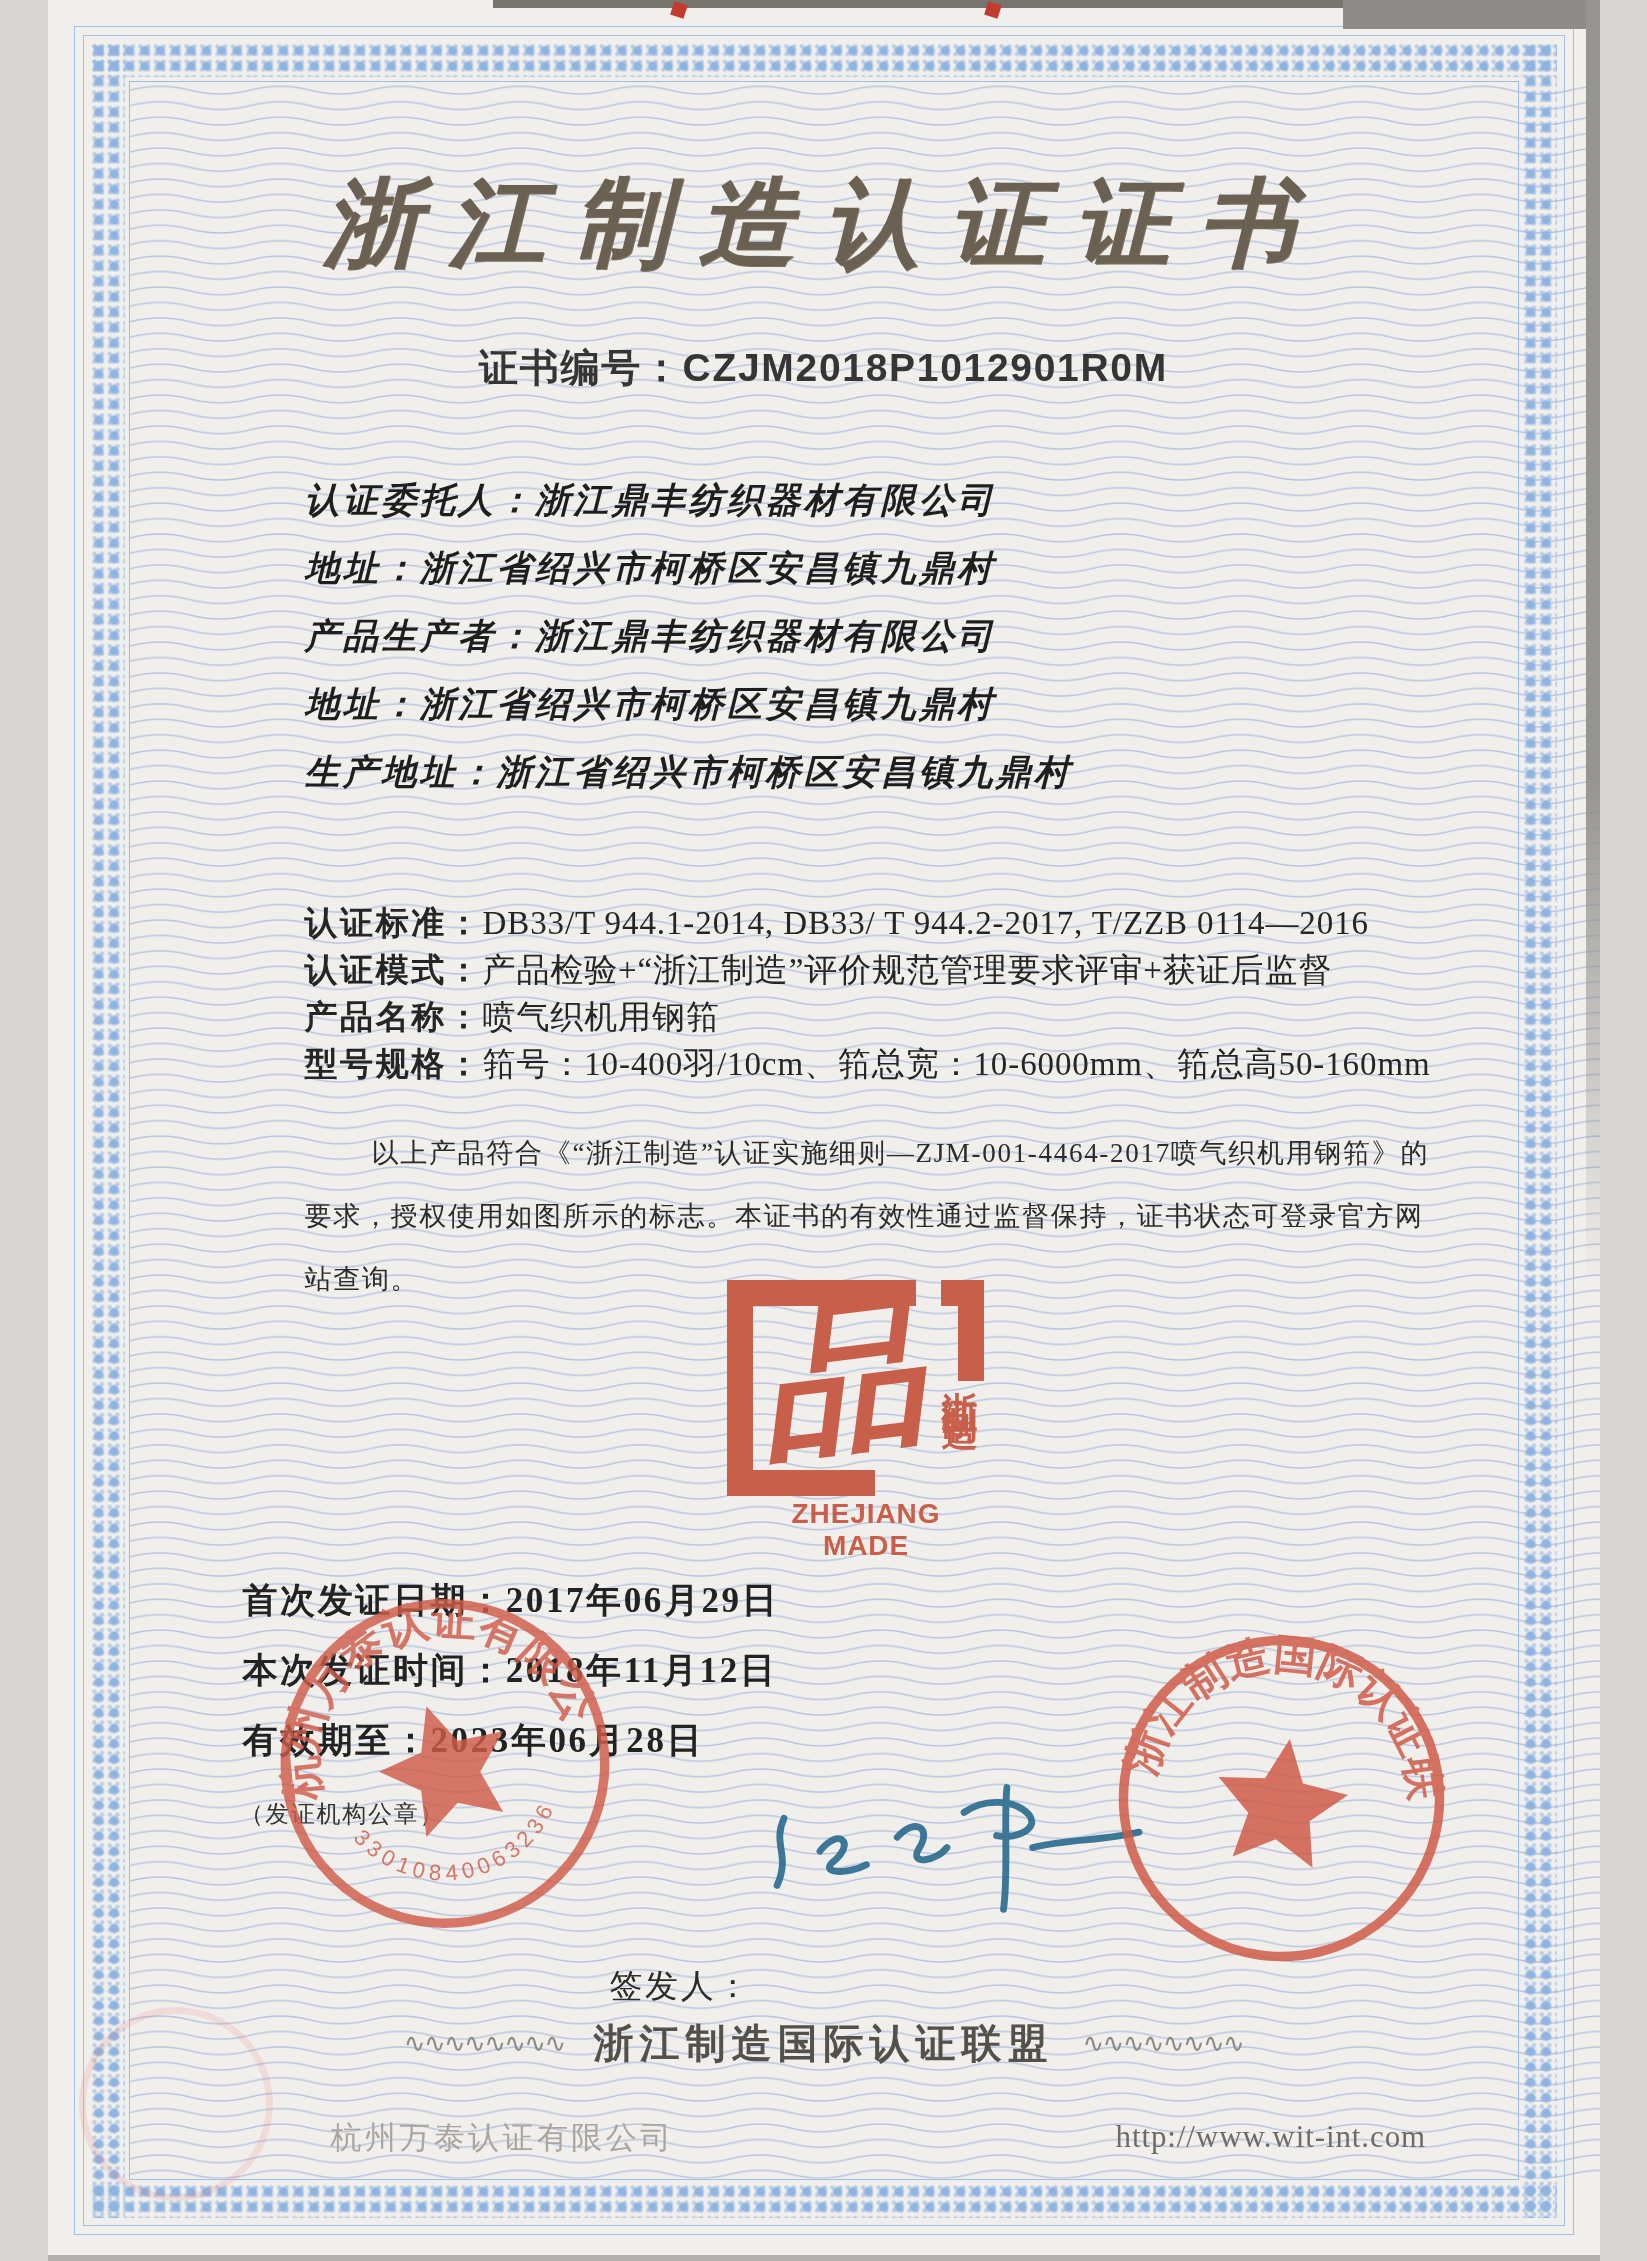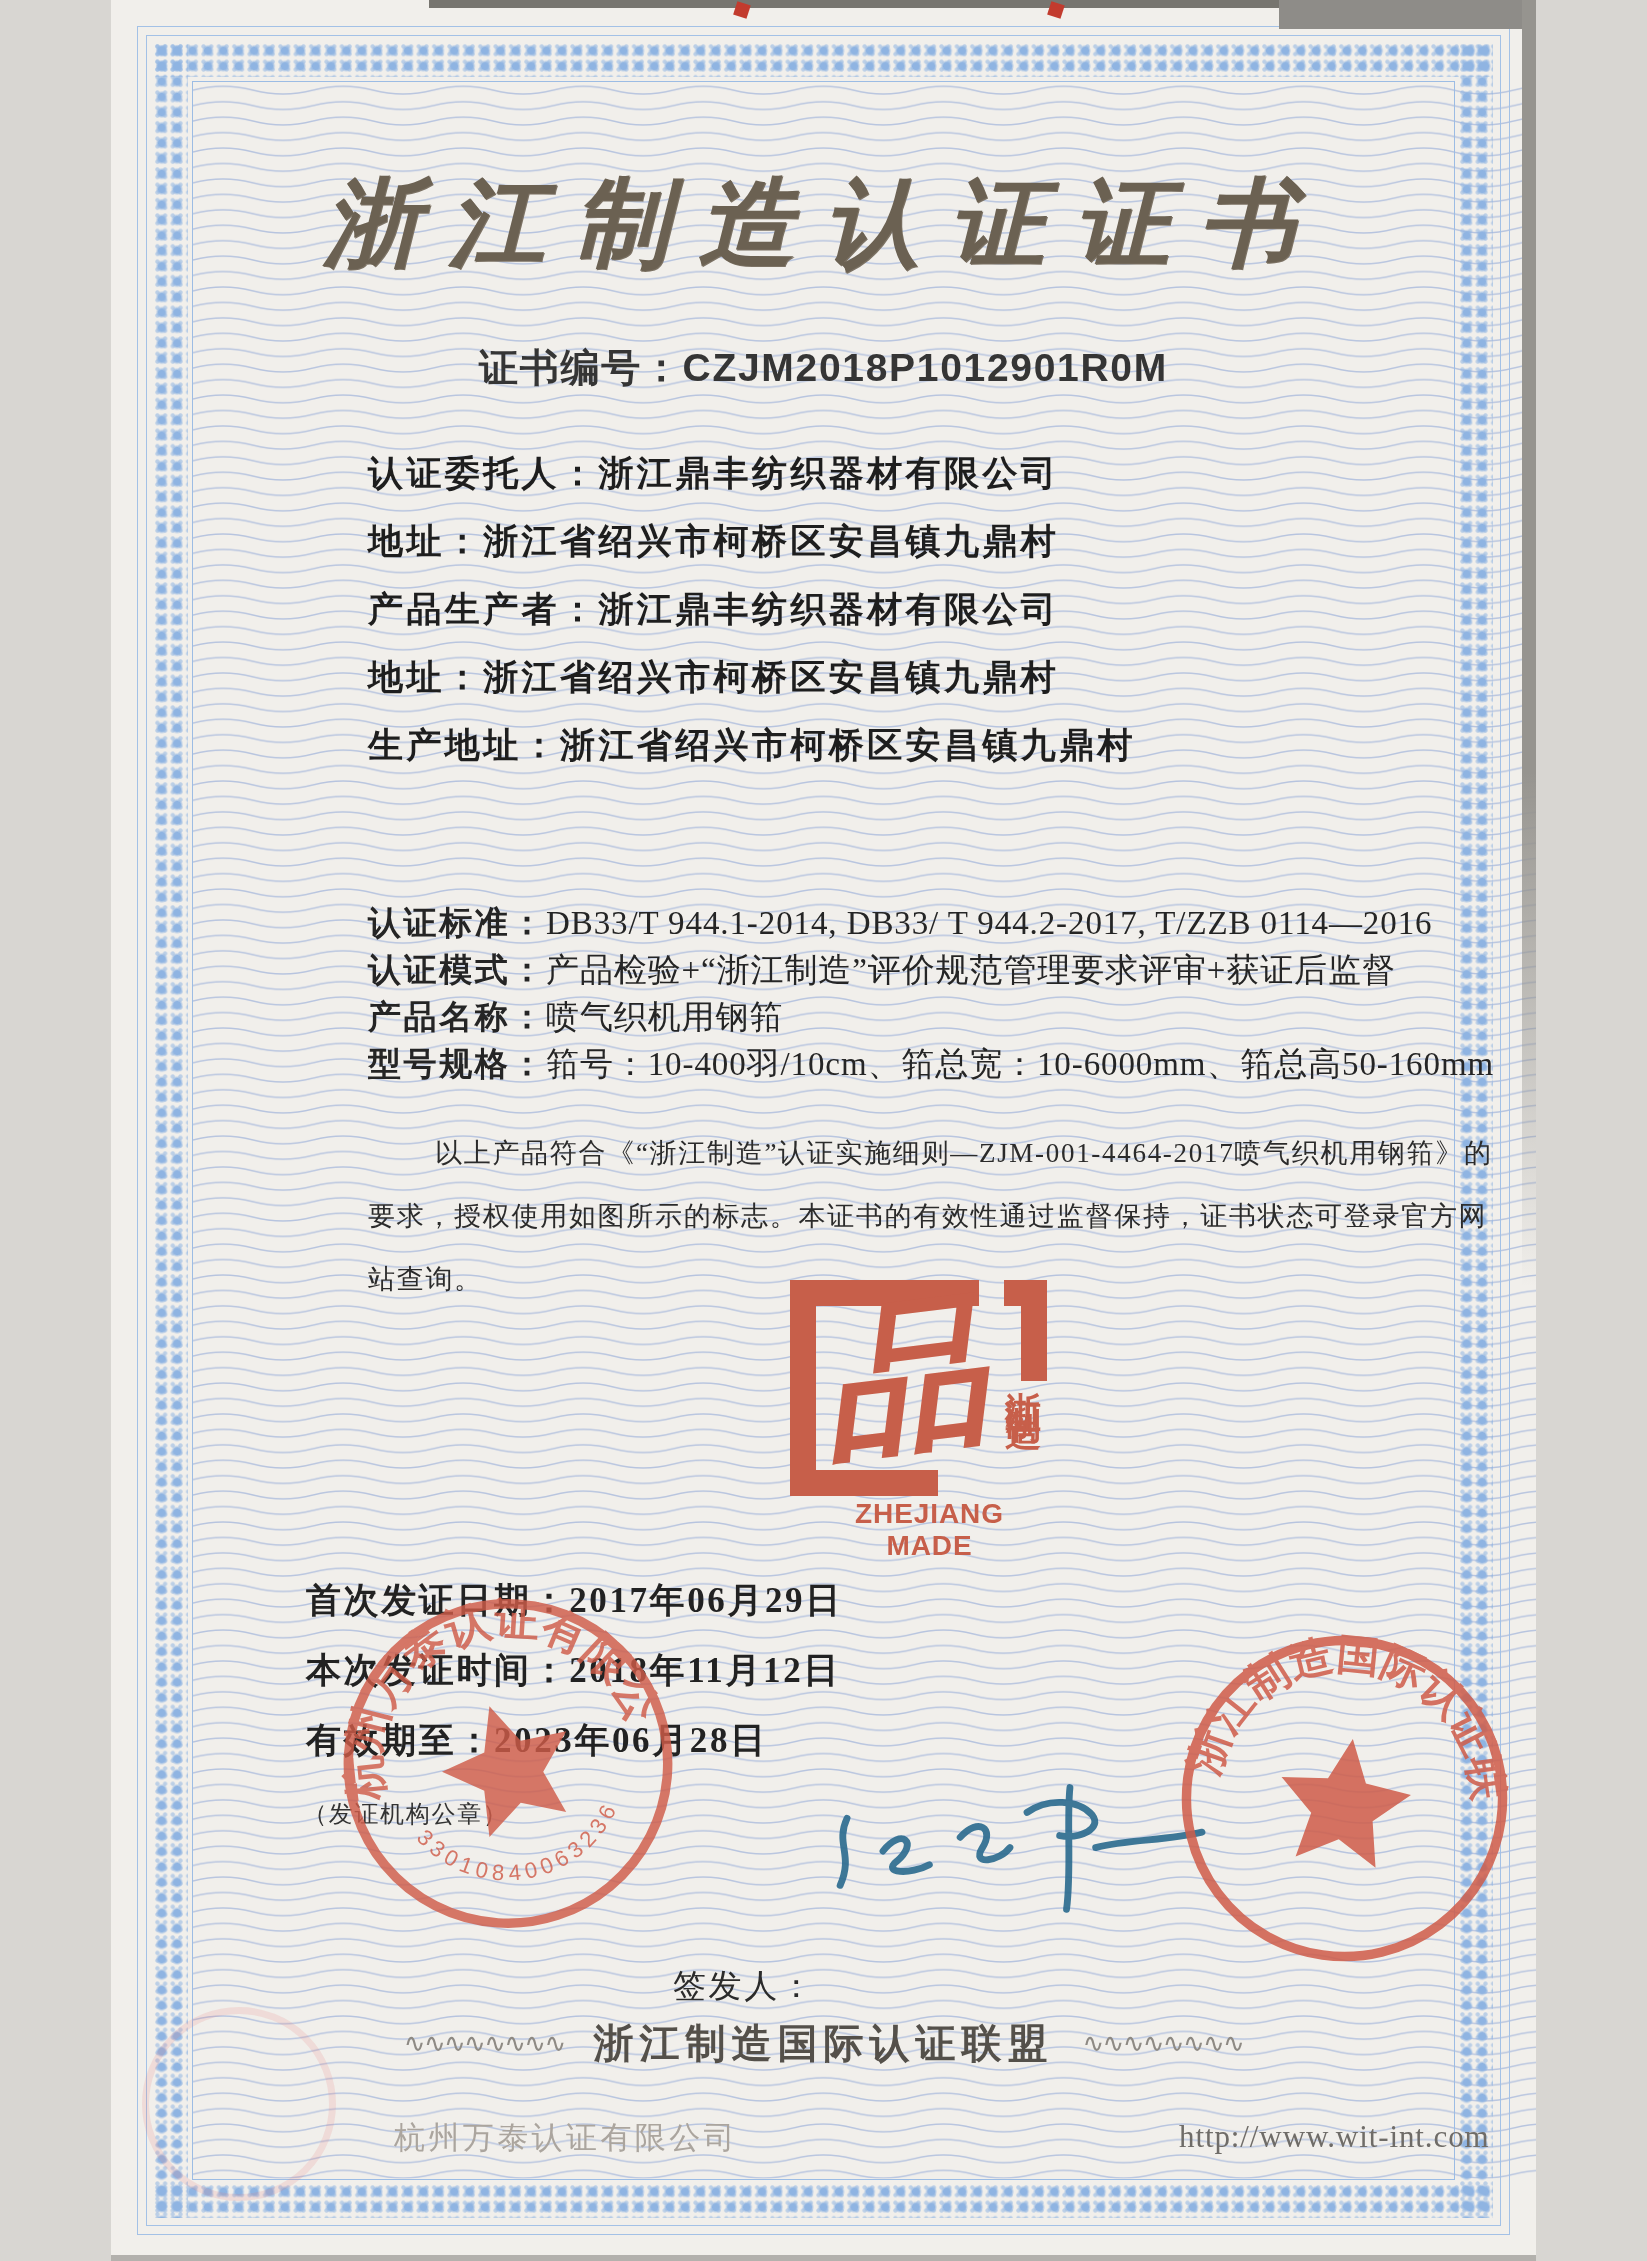--- a/index.html
+++ b/index.html
@@ -1,17 +1,17 @@
 <!DOCTYPE html>
 <html style="font-size:13.7px"><head>
 <meta charset="utf-8">
 <style>
   html,body{margin:0;padding:0;background:#d8d6d2;}
   .page{
-    position:relative;width:1425px;height:2261px;margin:0 auto;
+    position:relative;width:1552px;height:2261px;margin:0 auto;
     background:#f1efeb;overflow:hidden;
     font-family:"Liberation Serif", serif;color:#262626;
   }
   
   .scan-top{position:absolute;top:0;right:0;width:1107px;height:7.7px;background:#77756f;z-index:6;}
   .scan-corner{position:absolute;top:0;right:0;width:257px;height:29px;background:#8e8c88;z-index:6;}
   .scan-right{position:absolute;top:0;right:0;width:13.7px;height:1287px;
     background:linear-gradient(to bottom,#96948f 60%,rgba(150,148,143,0));z-index:6;}
   .scan-bottom{position:absolute;bottom:0;left:0;right:0;height:6px;background:#b3b1ad;z-index:6;}
   .reg-mark{position:absolute;top:2.6px;width:13.7px;height:13.7px;background:#c23b2e;transform:rotate(18deg);z-index:7;}
@@ -32,21 +32,21 @@
   .band-left{top:43px;bottom:43px;left:43px;width:34px;}
   .band-right{top:43px;bottom:43px;right:43px;width:34px;}
   .waves{position:absolute;left:82px;top:82px;width:1482px;height:2097px;z-index:0;}
   
   .title{position:absolute;top:160px;left:0;right:0;text-align:center;
     font-size:96px;font-weight:bold;font-style:italic;color:#6b6152;
     letter-spacing:29px;z-index:2;text-shadow:0.9px 0.9px 0 #7c7264;}
   .cert-no{position:absolute;top:341px;left:0;right:0;text-align:center;
     font-family:"Liberation Sans",sans-serif;font-size:39px;font-weight:700;color:#353535;
     letter-spacing:1.7px;z-index:2;}
-  .parties{position:absolute;top:450px;left:257px;z-index:2;}
+  .parties{position:absolute;top:477px;left:257px;z-index:2;font-style:italic;}
   .party-row{height:68px;font-size:35px;font-weight:700;color:#1e1e1e;letter-spacing:3.4px;}
   .details{position:absolute;top:901px;left:257px;z-index:2;}
   .detail-row{height:47px;font-size:33px;color:#252525;letter-spacing:0.9px;}
   .detail-row .lbl{font-weight:700;letter-spacing:2.6px;margin-top:47px;}
   .statement{position:absolute;top:1122px;left:257px;width:1141px;z-index:2;
     font-size:27px;line-height:63px;color:#2b2b2b;text-indent:67px;letter-spacing:1.7px;margin:0;}
   
   .mark{position:absolute;left:679px;top:1280px;width:257px;height:262px;z-index:2;}
   .mark .bar{position:absolute;background:#c75f4a;}
   .mark .bar-top{left:0;top:0;width:189px;height:26px;}

